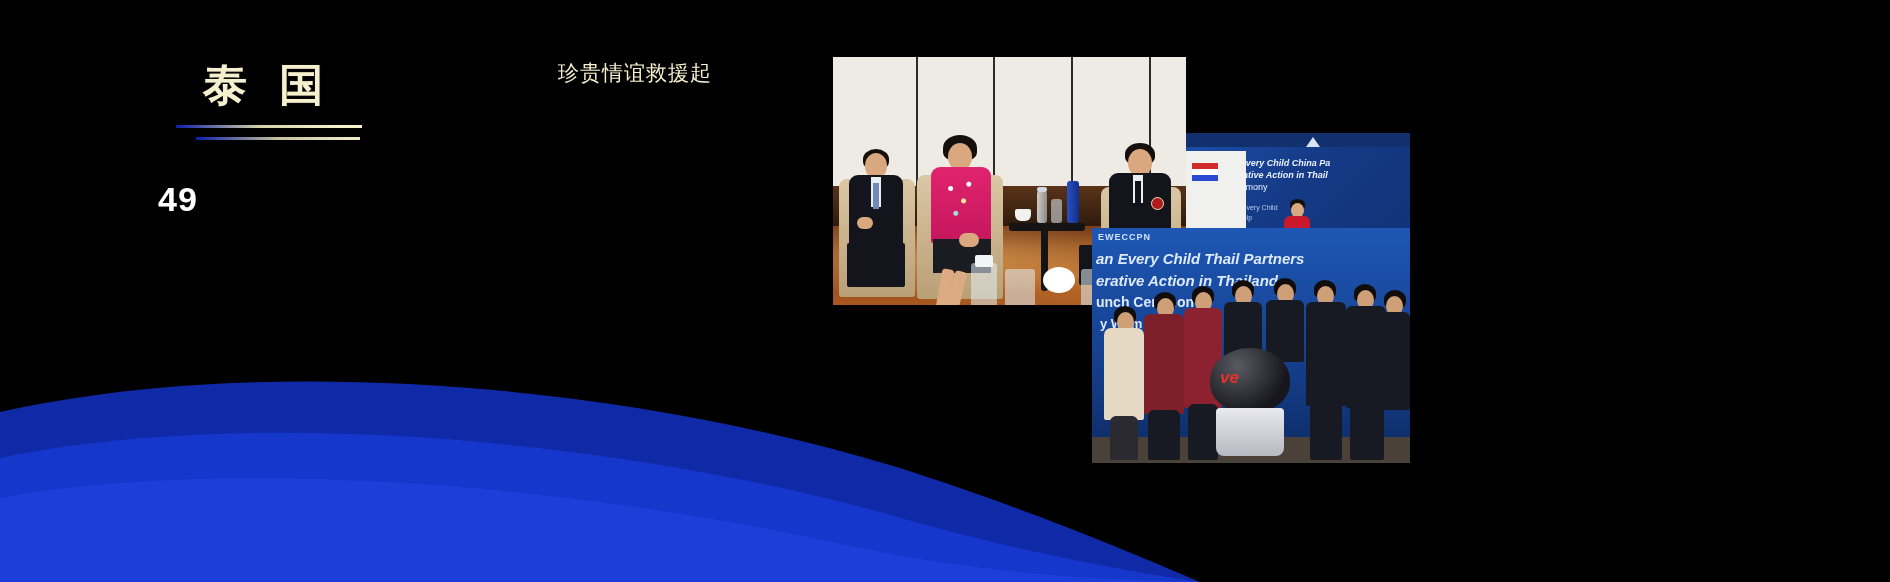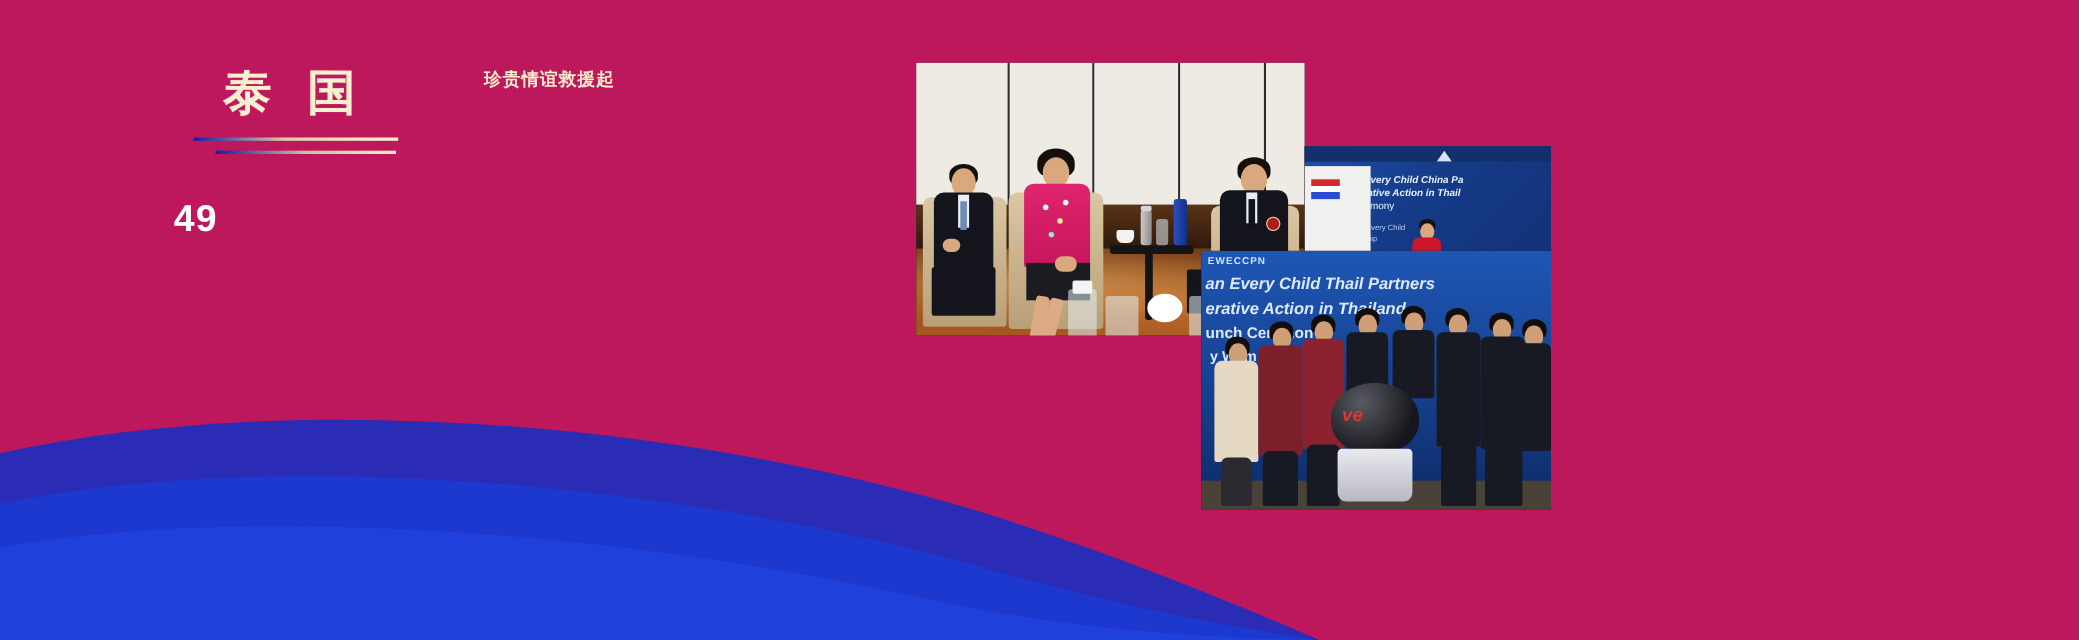--- a/index.html
+++ b/index.html
@@ -30,23 +30,23 @@
     position:absolute; left:176px; top:125px; width:186px; height:3px;
     background:linear-gradient(90deg,#0b1fa8 0%,#d8d2a8 45%,#f7f0cf 88%,#f7f0cf 100%);
   }
   .title-rule-2 {
     position:absolute; left:196px; top:137px; width:164px; height:3px;
     background:linear-gradient(90deg,#0b1fa8 0%,#c9c39c 50%,#f0e9c6 95%,#f0e9c6 100%);
   }
 
   .subtitle {
     position:absolute; left:440px; top:58px; width:272px;
-    text-align:left;
-    color:#f7f0cf; font-size:16px; line-height:30px;
-    letter-spacing:1px; font-weight:700;
+    text-align:right;
+    color:#f7f0cf; font-size:21px; line-height:30px;
+    letter-spacing:1px; font-weight:400;
   }
   .subtitle div { white-space:nowrap; }
 
   .number {
     position:absolute; left:158px; top:180px;
     color:#ffffff; font-size:34px; font-weight:bold; letter-spacing:1px;
   }
 
   .body-text {
     position:absolute; left:156px; top:238px; width:720px;
@@ -128,21 +128,21 @@
     font-weight:bold; font-style:italic; }
   .cer-dark { position:absolute; background:#171a22; border-radius:6px 6px 2px 2px; }
   .cer-cream { position:absolute; background:#e5d9c4; border-radius:7px 7px 2px 2px; }
   .cer-head { position:absolute; border-radius:50%; background:#cf9f77; }
   .cer-hair { position:absolute; border-radius:50% 50% 30% 30%; background:#110d0a; }
   .cer-floor { position:absolute; left:0; right:0; bottom:0; height:26px; background:#4a4238; }
 </style>
 </head>
 <body>
 
-<div id="slide" style="background: #be185d;">
+<div id="slide" style="background: #000000;">
 
   <div class="wave-wrap">
     <svg viewBox="0 0 1200 320" preserveAspectRatio="none" aria-hidden="true">
       <path d="M0,150 C260,92 620,120 900,206 C1030,248 1120,286 1200,320 L0,320 Z" fill="#1230c4" opacity="0.85"></path>
       <path d="M0,196 C240,146 600,174 880,250 C1010,288 1110,306 1200,320 L0,320 Z" fill="#1a3cd8" opacity="0.75"></path>
       <path d="M0,236 C220,196 560,220 840,282 C980,312 1100,318 1200,320 L0,320 Z" fill="#2347e6" opacity="0.55"></path>
     </svg>
   </div>
 
   <div class="title">泰 国</div>

